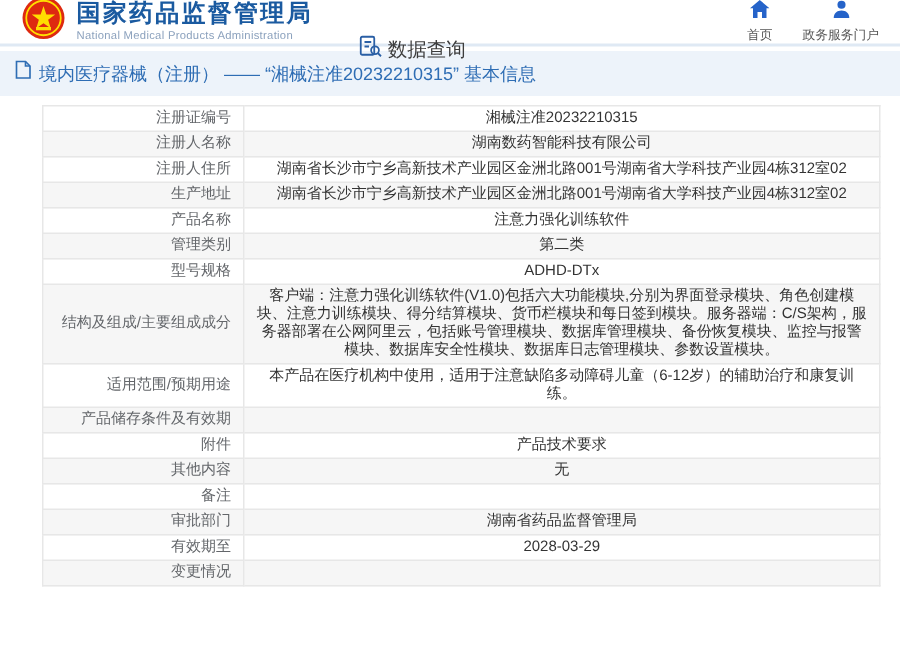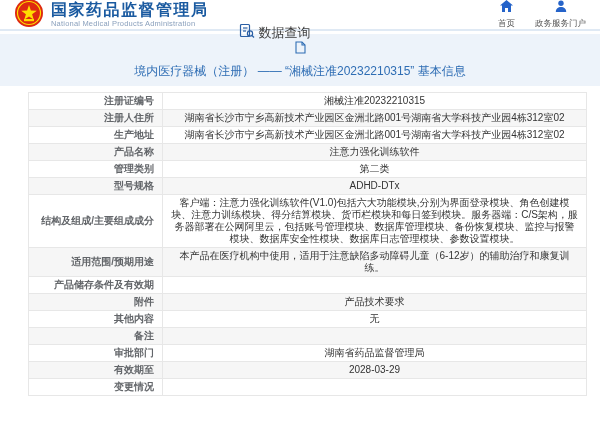--- a/index.html
+++ b/index.html
@@ -14,30 +14,30 @@
   .agency-cn { font-size: 16px; font-weight: bold; color: #1a5aa0; letter-spacing: 1.5px; line-height: 18px; }
   .agency-en { font-size: 7.5px; color: #8ba1bd; letter-spacing: .2px; }
   .nav-query { display: flex; align-items: flex-end; gap: 4px; margin-left: 30px;
     font-size: 13px; color: #3c3c3c; cursor: pointer; margin-top: 36px; }
   .header-right { margin-left: auto; display: flex; gap: 20px; }
   .hr-item { display: flex; flex-direction: column; align-items: center; gap: 4px;
     font-size: 8.5px; color: #555; cursor: pointer; }
 
   
   .title-band { margin-top: 3px; background: #edf3fa; padding: 6px 10px;
-    display: flex; align-items: center; gap: 5px; flex-direction: column; }
+    display: flex; align-items: center; gap: 5px; }
   .page-title { font-size: 12px; color: #2e6db4; }
 
   
   .table-wrap { margin: 6px 13px 0 28px; }
   table.info { width: 100%; border-collapse: collapse; table-layout: fixed;
     font-size: 10px; color: #333; }
   .info th, .info td { border: 1px solid #e7e7e7; padding: 2px 8px; line-height: 12px;
     vertical-align: middle; }
-  .info th { width: 134px; text-align: right; font-weight: bold; color: #63666a;
+  .info th { width: 134px; text-align: right; font-weight: normal; color: #63666a;
     white-space: nowrap; }
   .info td { text-align: center; word-break: break-all; }
   .info tr:nth-child(even) { background: #f6f6f6; }
   .info td:empty::after { content: "\00a0"; }
 </style>
 </head>
 <body>
 
 <div class="header">
   <div class="logo">
@@ -100,20 +100,24 @@
 </div>
 
 <div class="table-wrap">
   <table class="info">
     <tbody>
         <tr>
           <th>注册证编号</th>
           <td>湘械注准20232210315</td>
         </tr>
         <tr>
+          <th>注册人名称</th>
+          <td>湖南数药智能科技有限公司</td>
+        </tr>
+        <tr>
           <th>注册人住所</th>
           <td>湖南省长沙市宁乡高新技术产业园区金洲北路001号湖南省大学科技产业园4栋312室02</td>
         </tr>
         <tr>
           <th>生产地址</th>
           <td>湖南省长沙市宁乡高新技术产业园区金洲北路001号湖南省大学科技产业园4栋312室02</td>
         </tr>
         <tr>
           <th>产品名称</th>
           <td>注意力强化训练软件</td>

